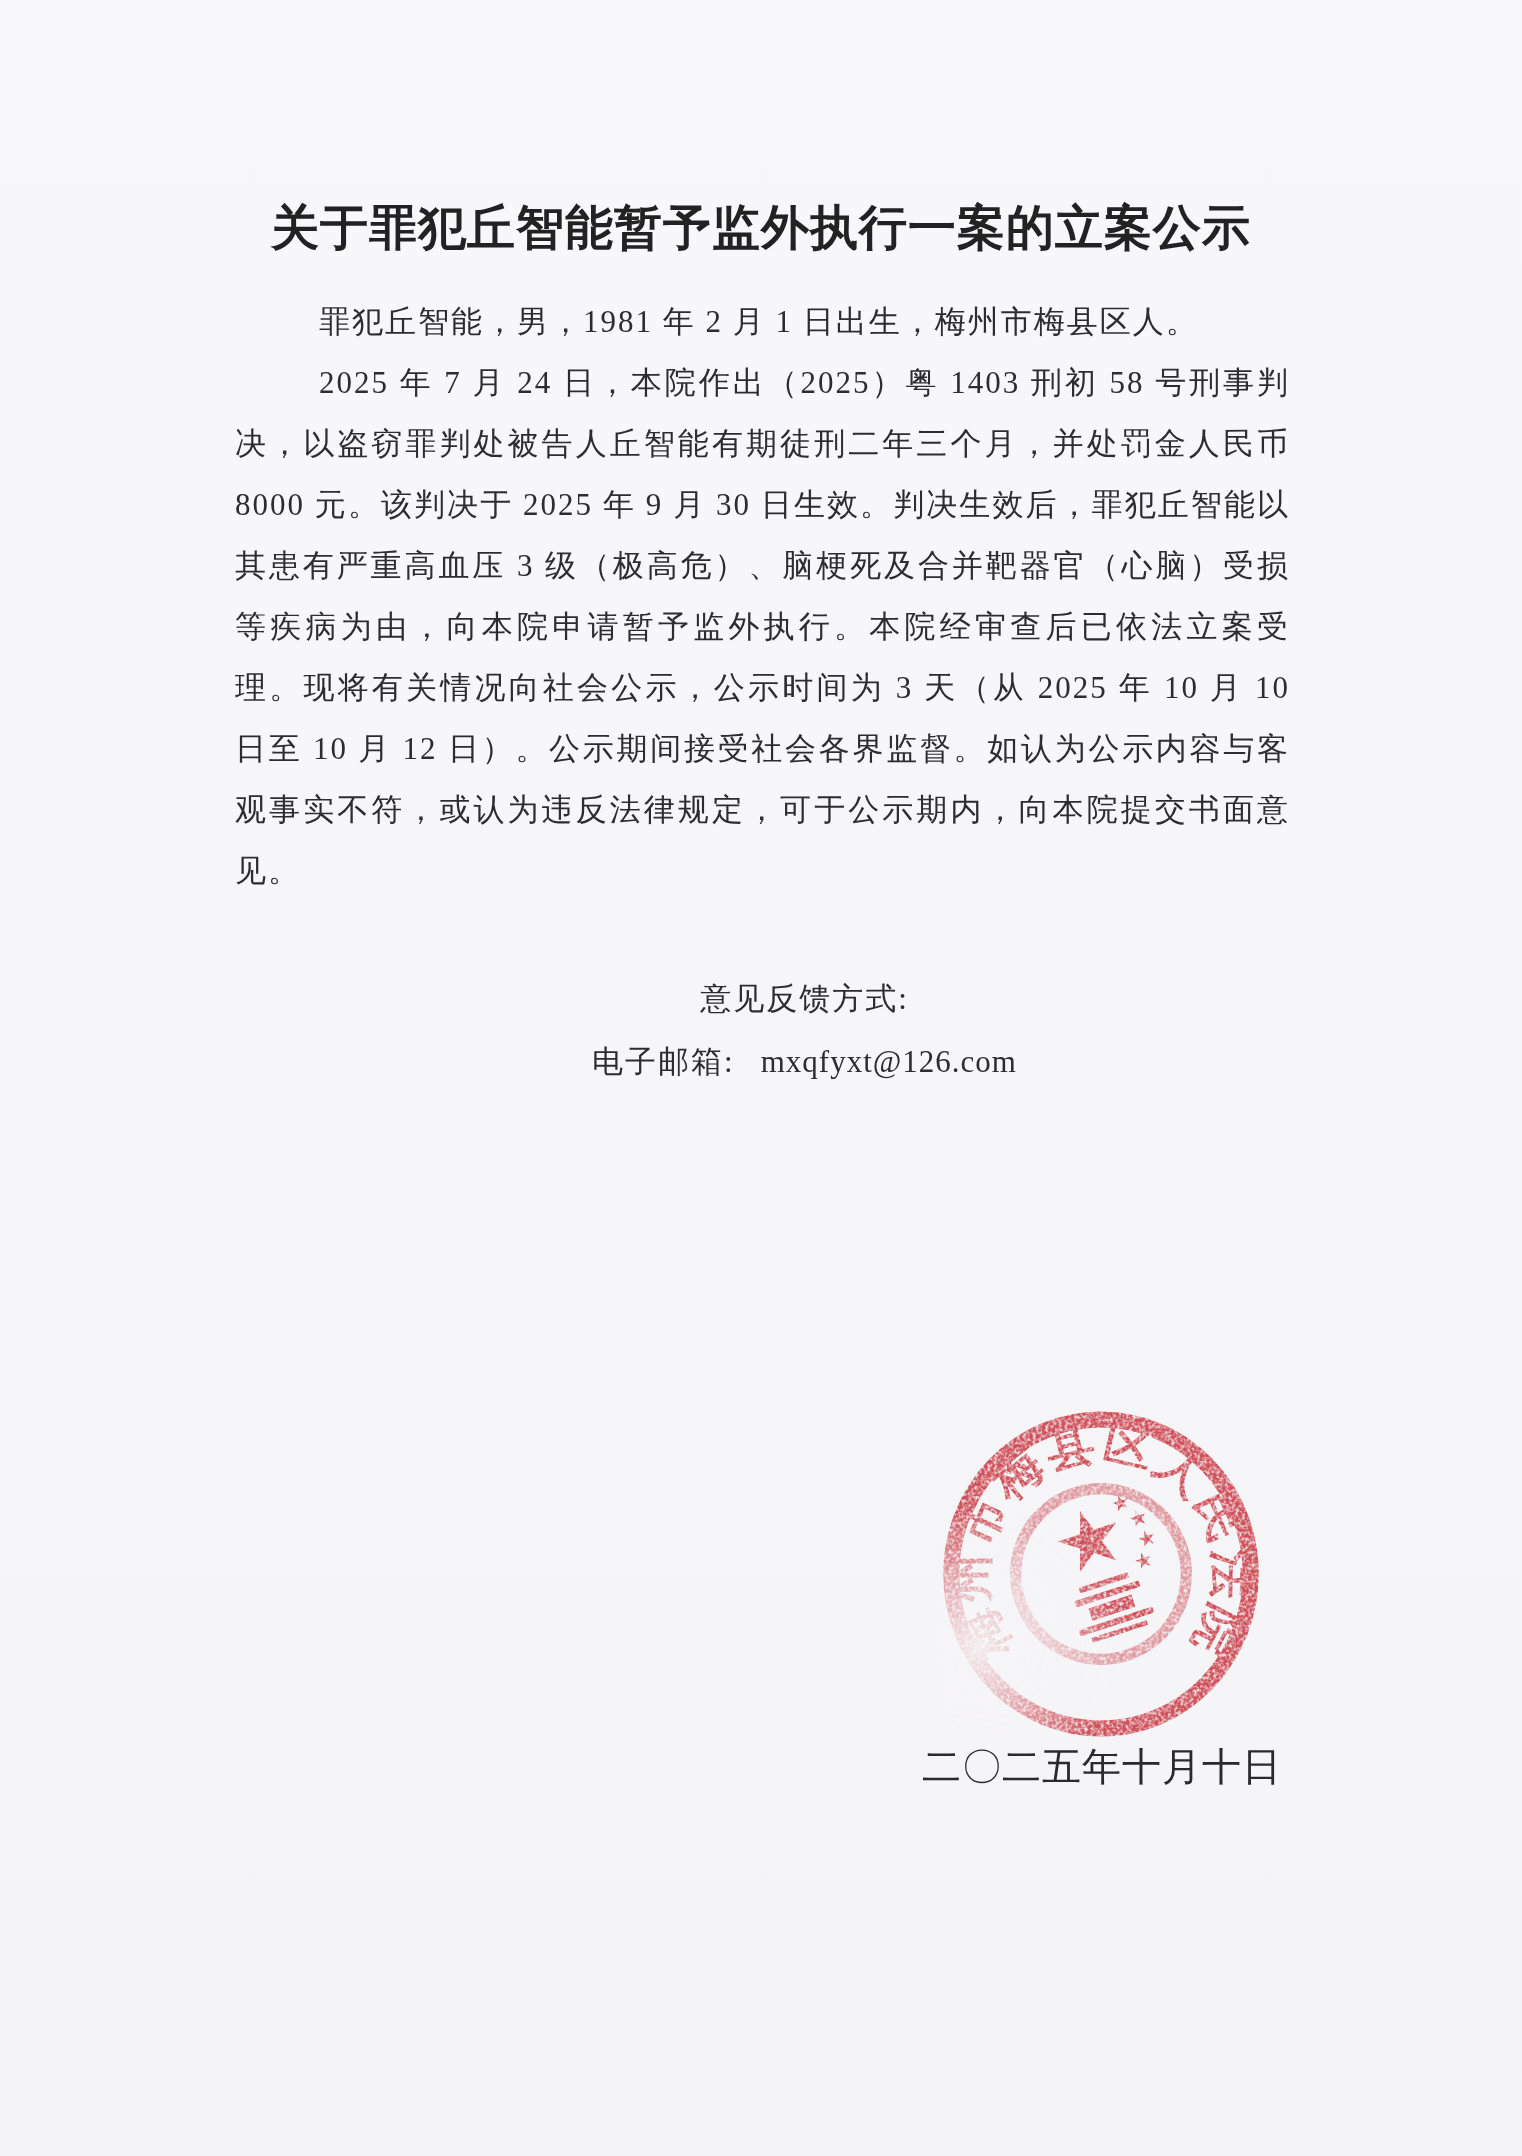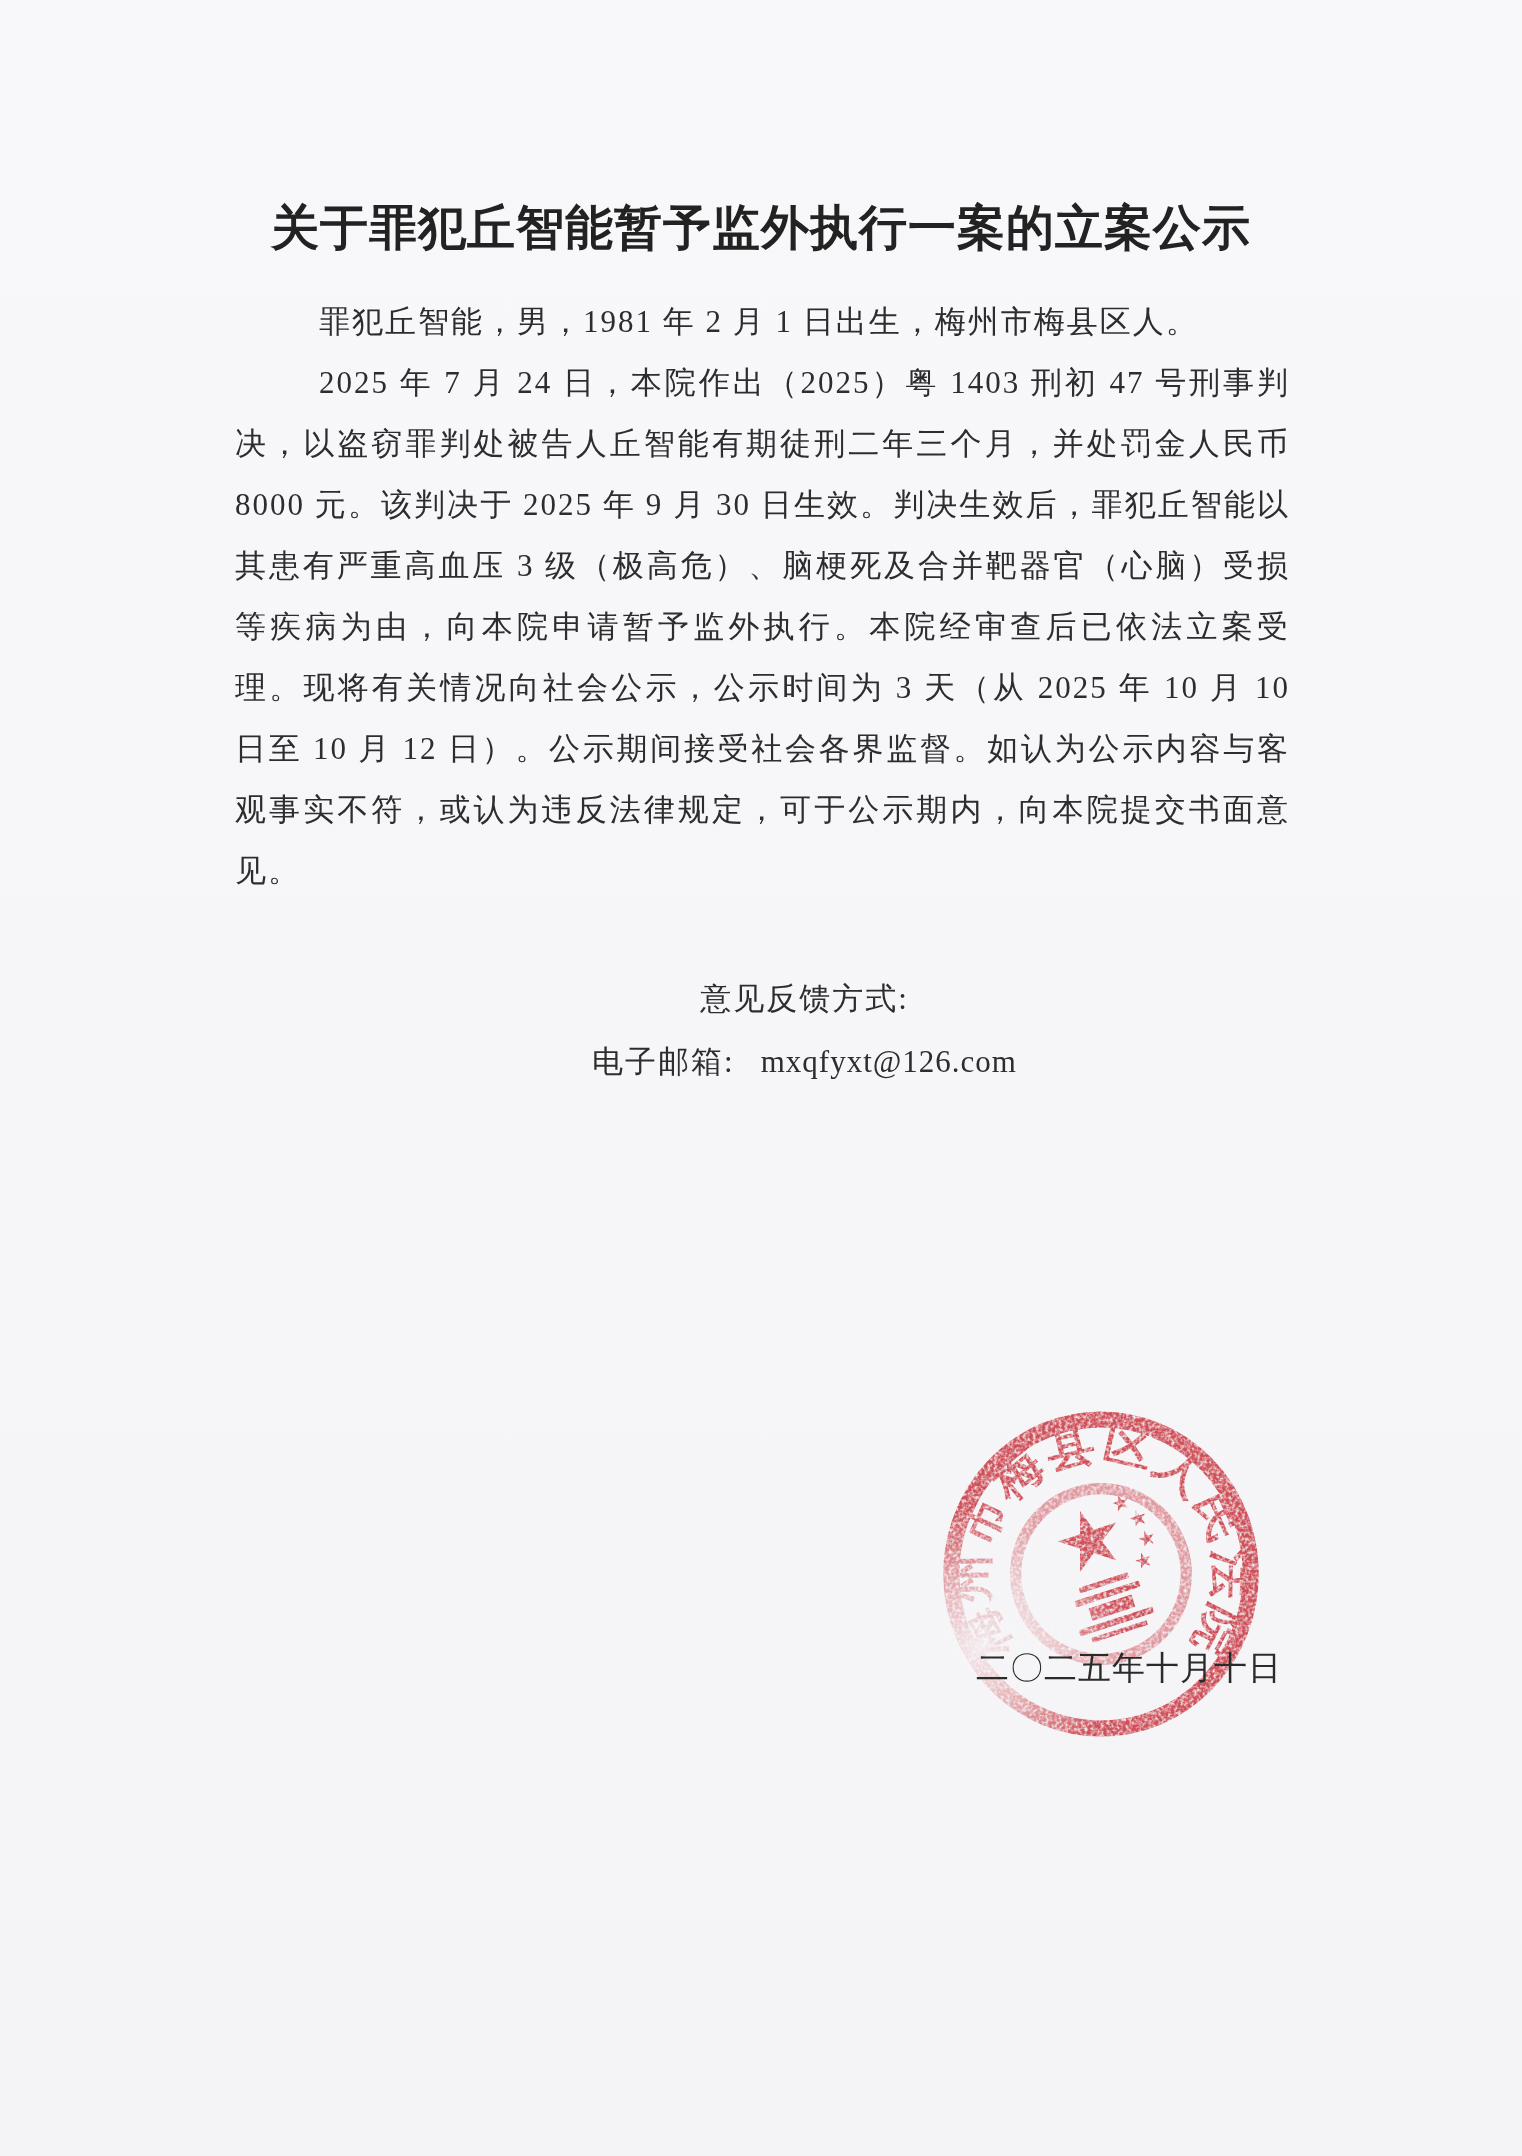--- a/index.html
+++ b/index.html
@@ -36,23 +36,23 @@
   .feedback{
     margin-top:66px;
     line-height:63px;
     text-align:center;
   }
   .feedback .line{ text-indent:84px; white-space:nowrap; }
   .feedback .value{ margin-left:26px; }
   .latin{ letter-spacing:1px; }
   .date-line{
     position:absolute;
-    top:1646px;
+    top:1740px;
     right:240px;
-    font-size:33px;
+    font-size:39px;
     letter-spacing:1px;
     color:#2b2a2b;
     z-index:3;
     white-space:nowrap;
   }
   .seal{
     position:absolute;
     left:940px;
     top:1406px;
     width:322px;
@@ -71,21 +71,21 @@
 </style>
 </head>
 <body>
 
 <div class="page">
 
   <div class="doc-title">关于罪犯丘智能暂予监外执行一案的立案公示</div>
 
   <div class="content">
     <p class="first">罪犯丘智能，男，1981 年 2 月 1 日出生，梅州市梅县区人。</p>
-    <p>2025 年 7 月 24 日，本院作出（2025）粤 1403 刑初 47 号刑事判决，以盗窃罪判处被告人丘智能有期徒刑二年三个月，并处罚金人民币 8000 元。该判决于 2025 年 9 月 30 日生效。判决生效后，罪犯丘智能以其患有严重高血压 3 级（极高危）、脑梗死及合并靶器官（心脑）受损等疾病为由，向本院申请暂予监外执行。本院经审查后已依法立案受理。现将有关情况向社会公示，公示时间为 3 天（从 2025 年 10 月 10 日至 10 月 12 日）。公示期间接受社会各界监督。如认为公示内容与客观事实不符，或认为违反法律规定，可于公示期内，向本院提交书面意见。</p>
+    <p>2025 年 7 月 24 日，本院作出（2025）粤 1403 刑初 58 号刑事判决，以盗窃罪判处被告人丘智能有期徒刑二年三个月，并处罚金人民币 8000 元。该判决于 2025 年 9 月 30 日生效。判决生效后，罪犯丘智能以其患有严重高血压 3 级（极高危）、脑梗死及合并靶器官（心脑）受损等疾病为由，向本院申请暂予监外执行。本院经审查后已依法立案受理。现将有关情况向社会公示，公示时间为 3 天（从 2025 年 10 月 10 日至 10 月 12 日）。公示期间接受社会各界监督。如认为公示内容与客观事实不符，或认为违反法律规定，可于公示期内，向本院提交书面意见。</p>
 
     <div class="feedback">
       <div class="line">
         <span>意见反馈方式:</span>
       </div>
       <div class="line">
         <span>电子邮箱:</span><span class="value latin">mxqfyxt@126.com</span>
       </div>
     </div>
   </div>

